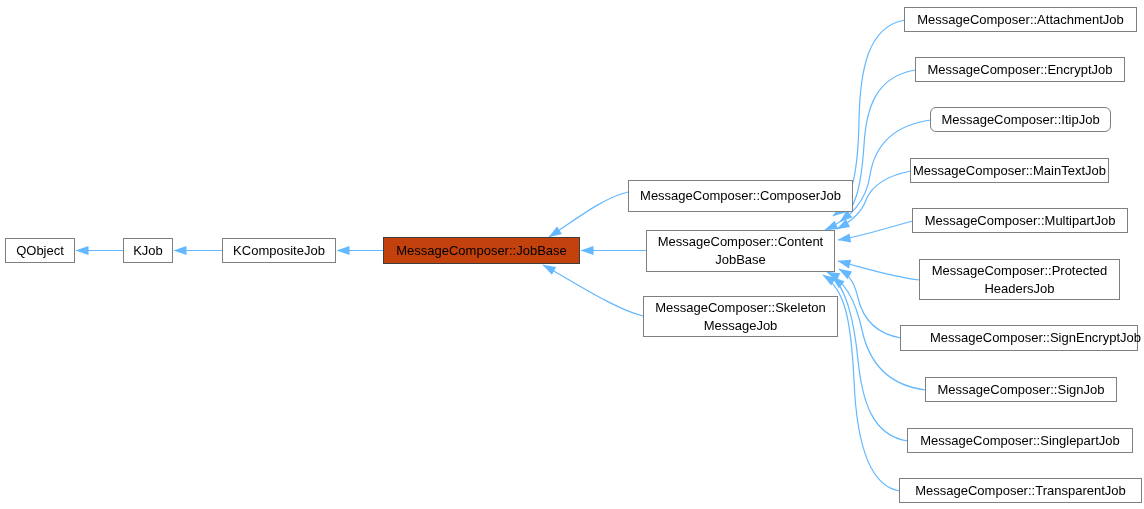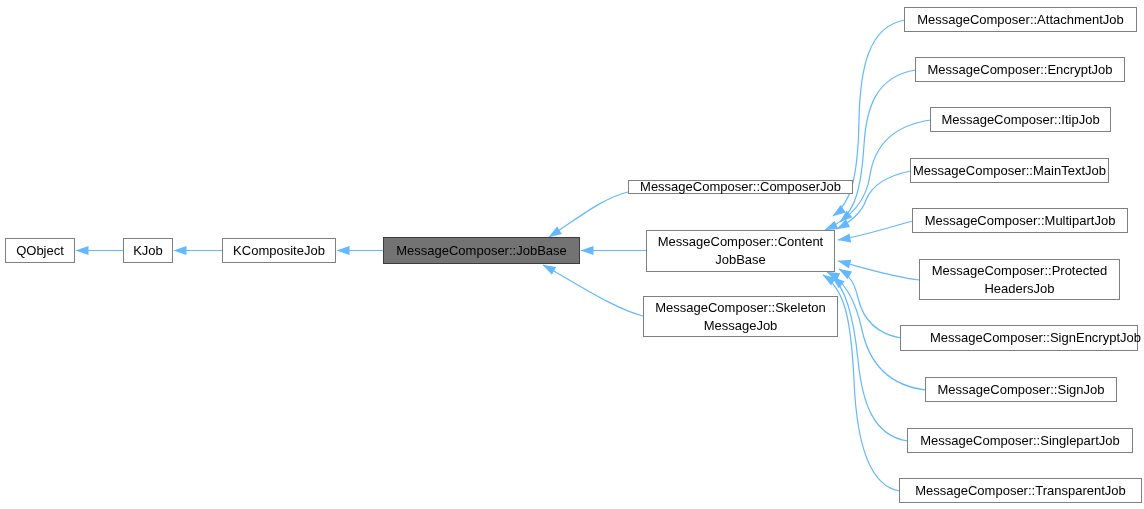--- a/index.html
+++ b/index.html
@@ -30,21 +30,21 @@
     font-size: 13px;
     line-height: 18px;
     display: flex;
     align-items: center;
     justify-content: center;
     text-align: center;
     white-space: pre-line;
     cursor: pointer;
   }
   .node.highlight {
-    background: #737373;
+    background: #c2410c;
     border: 1px solid #3d3d3d;
     cursor: default;
   }
 </style>
 </head>
 <body>
 
 <div class="diagram">
 
   <svg class="edges" width="1144" height="509" viewBox="0 0 1144 509">
@@ -74,33 +74,33 @@
   </svg>
 
   <div class="node" style="left:5px; top:238px; width:70px; height:25px;">QObject</div>
 
   <div class="node" style="left:123px; top:238px; width:50px; height:25px;">KJob</div>
 
   <div class="node" style="left:222px; top:238px; width:114px; height:25px;">KCompositeJob</div>
 
   <div class="node highlight" style="left:383px; top:237px; width:197px; height:27px;">MessageComposer::JobBase</div>
 
-  <div class="node" style="left:628px; top:180px; width:225px; height:14px;">MessageComposer::ComposerJob</div>
+  <div class="node" style="left:628px; top:180px; width:225px; height:32px;">MessageComposer::ComposerJob</div>
 
   <div class="node" style="left:646px; top:230px; width:189px; height:42px;">MessageComposer::Content
 JobBase</div>
 
   <div class="node" style="left:643px; top:296px; width:195px; height:41px;">MessageComposer::Skeleton
 MessageJob</div>
 
   <div class="node" style="left:904px; top:7px; width:233px; height:25px;text-align:center;">MessageComposer::AttachmentJob</div>
 
   <div class="node" style="left:915px; top:57px; width:210px; height:25px;">MessageComposer::EncryptJob</div>
 
-  <div class="node" style="left:930px; top:107px; width:181px; height:25px;">MessageComposer::ItipJob</div>
+  <div class="node" style="left:930px; top:107px; width:181px; height:25px;border-radius:6px;">MessageComposer::ItipJob</div>
 
   <div class="node" style="left:910px; top:158px; width:199px; height:25px;">MessageComposer::MainTextJob</div>
 
   <div class="node" style="left:912px; top:208px; width:216px; height:25px;">MessageComposer::MultipartJob</div>
 
   <div class="node" style="left:919px; top:259px; width:201px; height:41px;">MessageComposer::Protected
 HeadersJob</div>
 
   <div class="node" style="left:900px; top:325px; width:238px; height:26px;padding-left:33px;">MessageComposer::SignEncryptJob</div>
 

